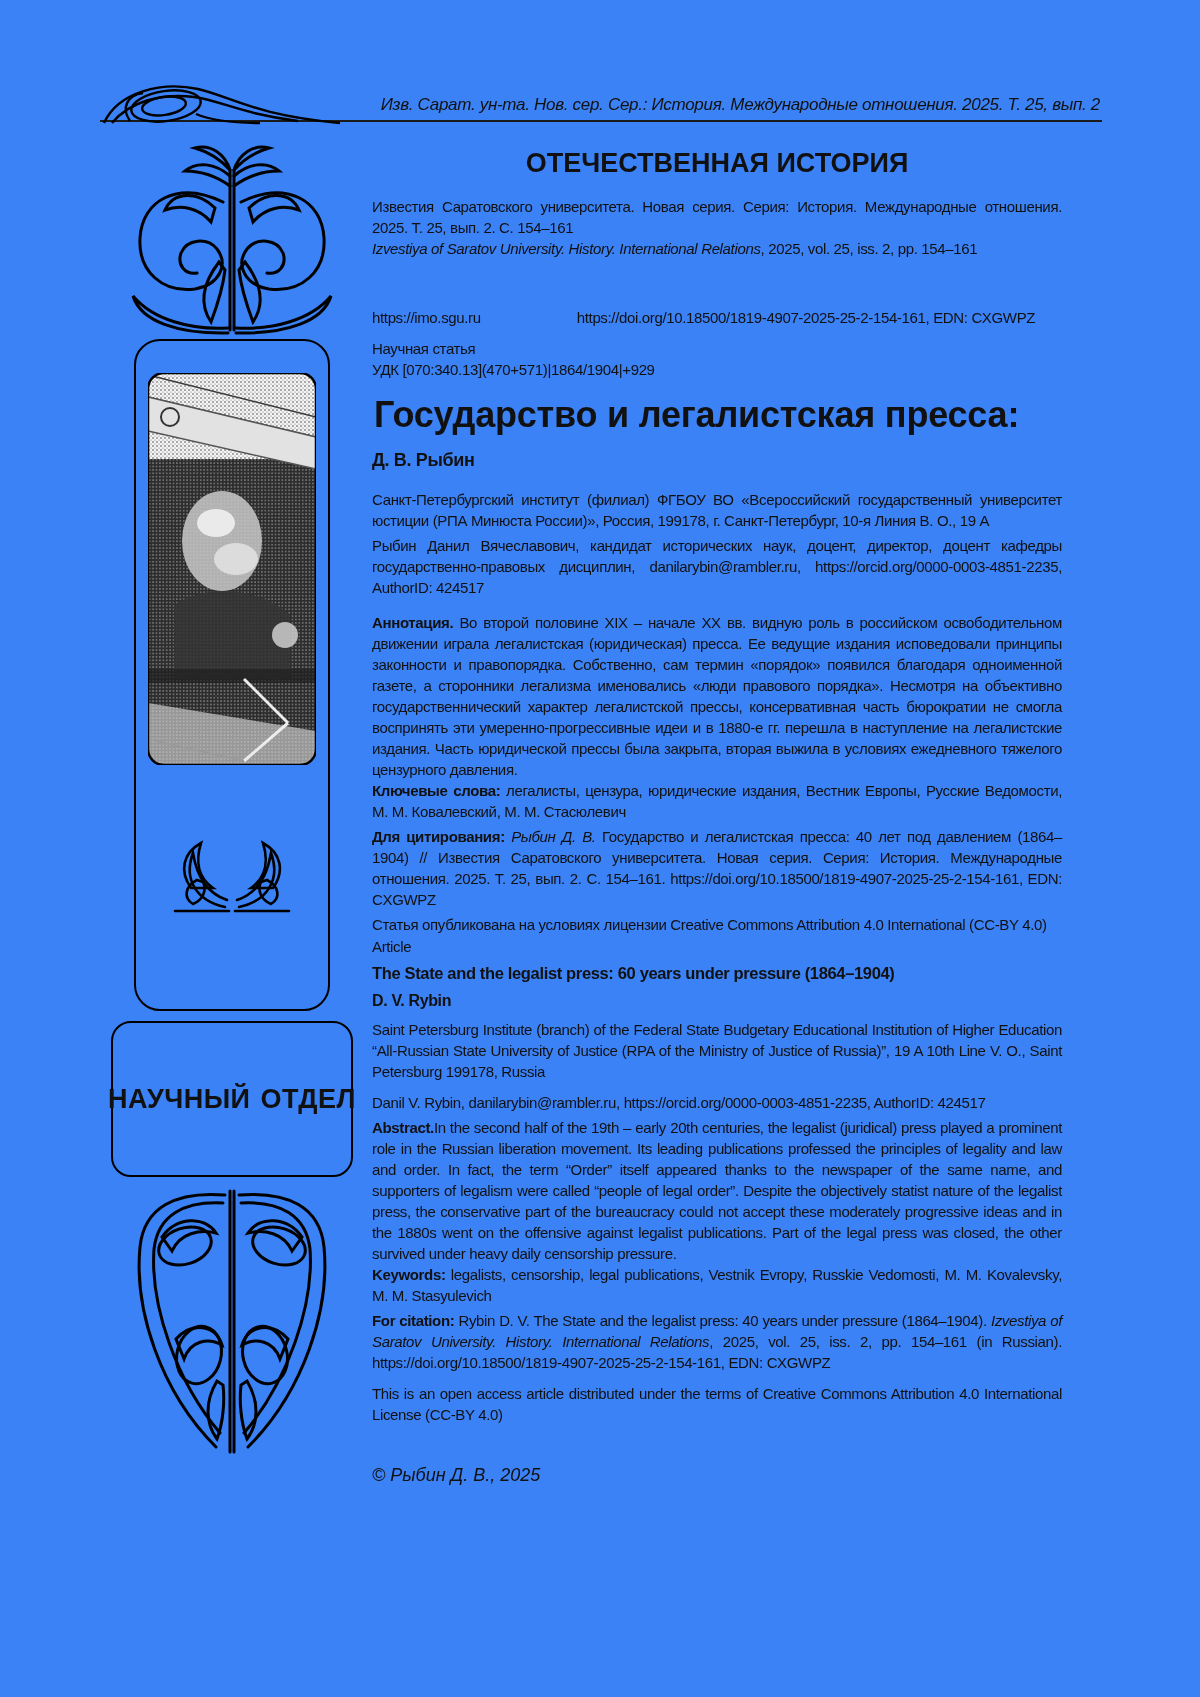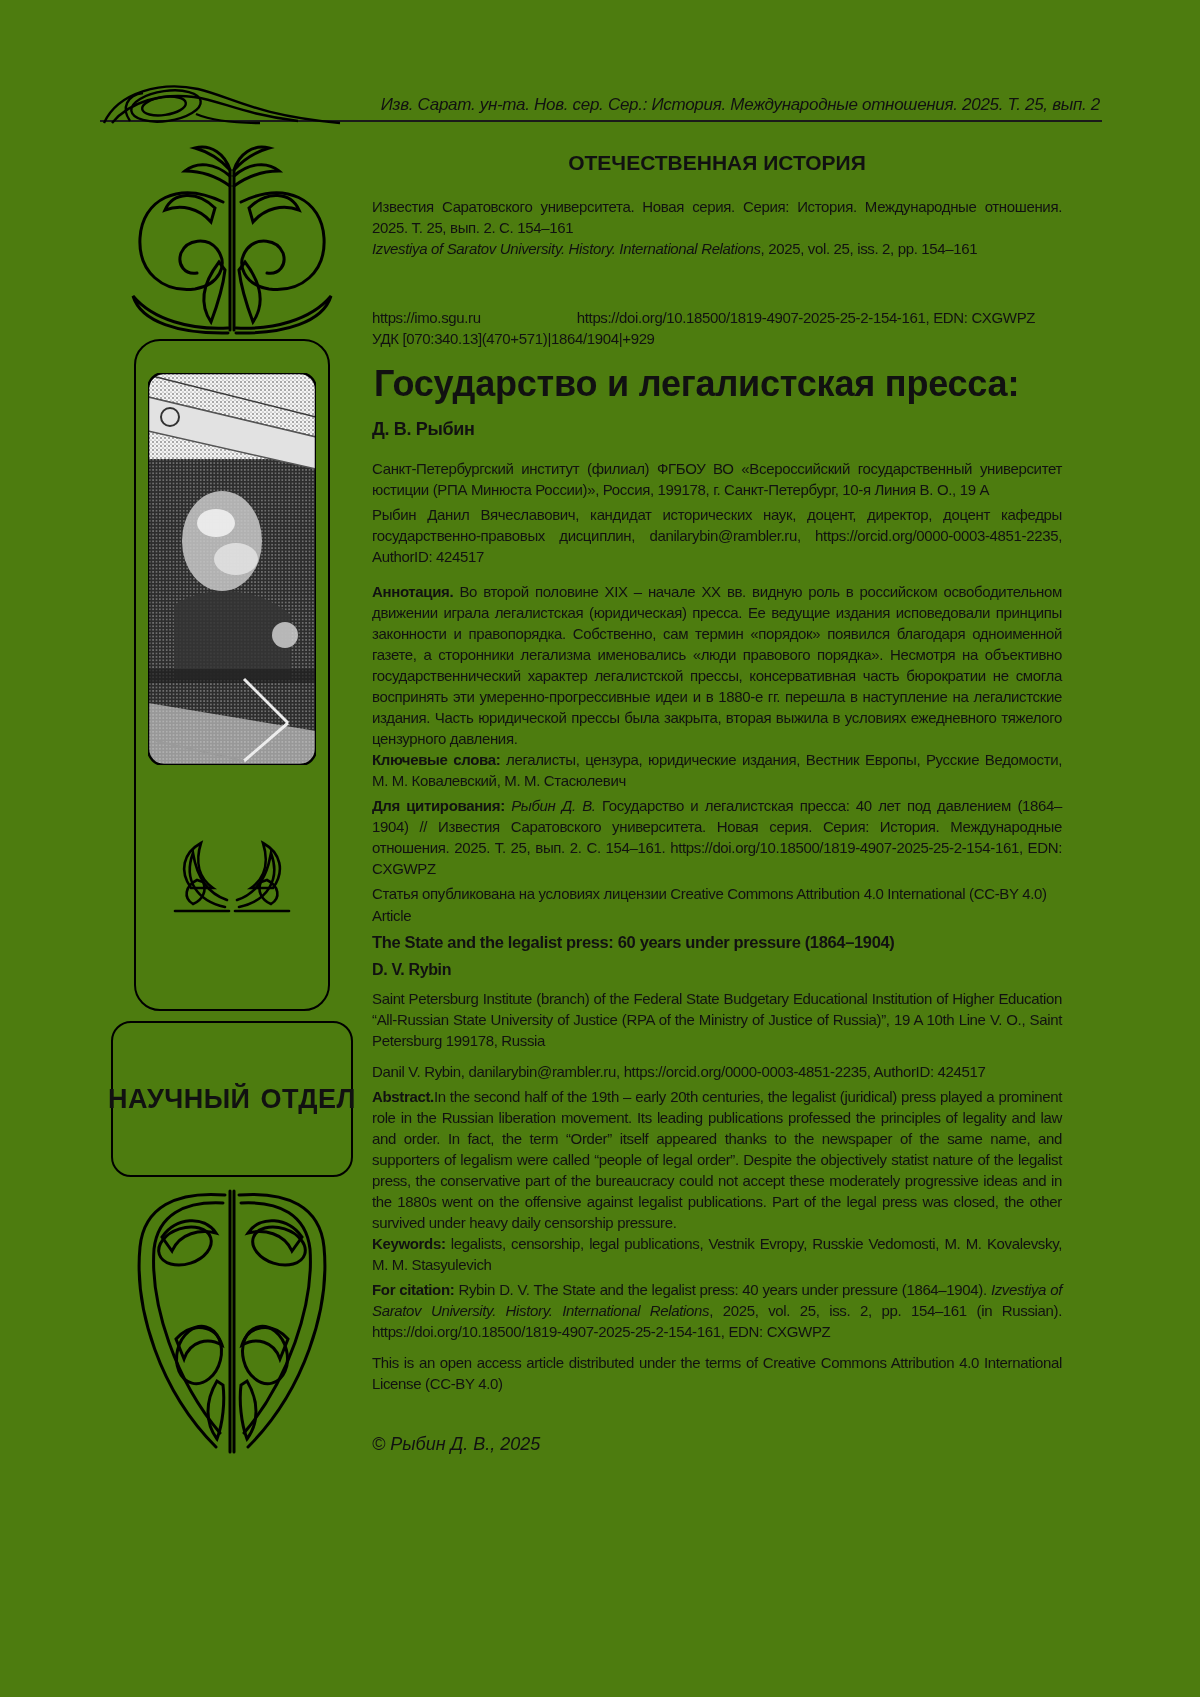--- a/index.html
+++ b/index.html
@@ -1,18 +1,18 @@
 <!DOCTYPE html>
 <html><head>
 <meta charset="utf-8">
 <style>
   html,body{margin:0;padding:0;background:#e9e9e9;}
   .page{
     position:relative;width:1200px;height:1697px;margin:0 auto;
-    background:#4d7c0f;color:#111;
+    background:#3b82f6;color:#111;
     font-family:"Liberation Sans","DejaVu Sans",sans-serif;
     overflow:hidden;
   }
   
   .header{position:absolute;left:100px;top:74px;width:1002px;height:46px;
           border-bottom:2.5px solid #1a1a1a;}
   .header-orn{position:absolute;left:0;bottom:-6px;}
   .header-text{position:absolute;right:2px;bottom:5px;font-style:italic;
                font-size:17px;letter-spacing:-0.3px;white-space:nowrap;}
   
@@ -24,21 +24,21 @@
   .motif{display:block;margin:70px auto 0;}
   .science-box{width:242px;height:156px;margin:10px auto 0;box-sizing:border-box;
                border:2.5px solid #000;border-radius:20px;
                display:flex;justify-content:center;align-items:center;
                gap:10px;font-weight:bold;font-size:27px;letter-spacing:0.5px;}
   .orn-bottom{display:block;margin:12px auto 0;}
   
   .content{position:absolute;left:372px;top:148px;width:690px;
            font-size:15px;line-height:21px;letter-spacing:-0.35px;
            text-align:justify;}
-  .rubric{font-size:21px;line-height:30px;font-weight:bold;text-align:center;
+  .rubric{font-size:27px;line-height:30px;font-weight:bold;text-align:center;
           letter-spacing:0;margin:0 0 18px 0;}
   .p{margin:0;}  .mt8{margin-top:8px;}  .mt10{margin-top:10px;}
   .mt12{margin-top:4px;} .mt14{margin-top:14px;}
   .urls{display:flex;gap:96px;text-align:center;margin-top:48px;}
   .title-ru{font-size:36px;line-height:38px;font-weight:bold;text-align:left;
             letter-spacing:-0.2px;margin:16px 0 0 2px;}
   .author-ru{font-weight:bold;font-size:18px;margin-top:16px;text-align:left;}
   .title-en{font-weight:bold;font-size:16.5px;margin-top:6px;text-align:left;}
   .author-en{font-weight:bold;font-size:16px;margin-top:6px;text-align:left;}
   .article-label{margin-top:1px;text-align:left;}
@@ -161,20 +161,21 @@
 
     <div class="rubric">ОТЕЧЕСТВЕННАЯ ИСТОРИЯ</div>
 
     <p class="p">Известия Саратовского университета. Новая серия. Серия: История. Международные отношения. 2025. Т. 25, вып. 2. С. 154–161</p>
     <p class="p"><span class="it">Izvestiya of Saratov University. History. International Relations</span><span>, 2025, vol. 25, iss. 2, pp. 154–161</span></p>
     <div class="urls p">
       <span>https://imo.sgu.ru</span>
       <span>https://doi.org/10.18500/1819-4907-2025-25-2-154-161, EDN: CXGWPZ</span>
     </div>
 
+    <p class="p mt10">Научная статья</p>
     <p class="p">УДК [070:340.13](470+571)|1864/1904|+929</p>
 
     <h1 class="title-ru"><span>Государство и легалистская пресса:</span><br></h1>
 
     <p class="author-ru">Д. В. Рыбин</p>
 
     <p class="p mt12">Санкт-Петербургский институт (филиал) ФГБОУ ВО «Всероссийский государственный университет юстиции (РПА Минюста России)», Россия, 199178, г. Санкт-Петербург, 10-я Линия В. О., 19 А</p>
 
     <p class="p mt12">Рыбин Данил Вячеславович, кандидат исторических наук, доцент, директор, доцент кафедры государственно-правовых дисциплин, danilarybin@rambler.ru, https://orcid.org/0000-0003-4851-2235, AuthorID: 424517</p>
 

